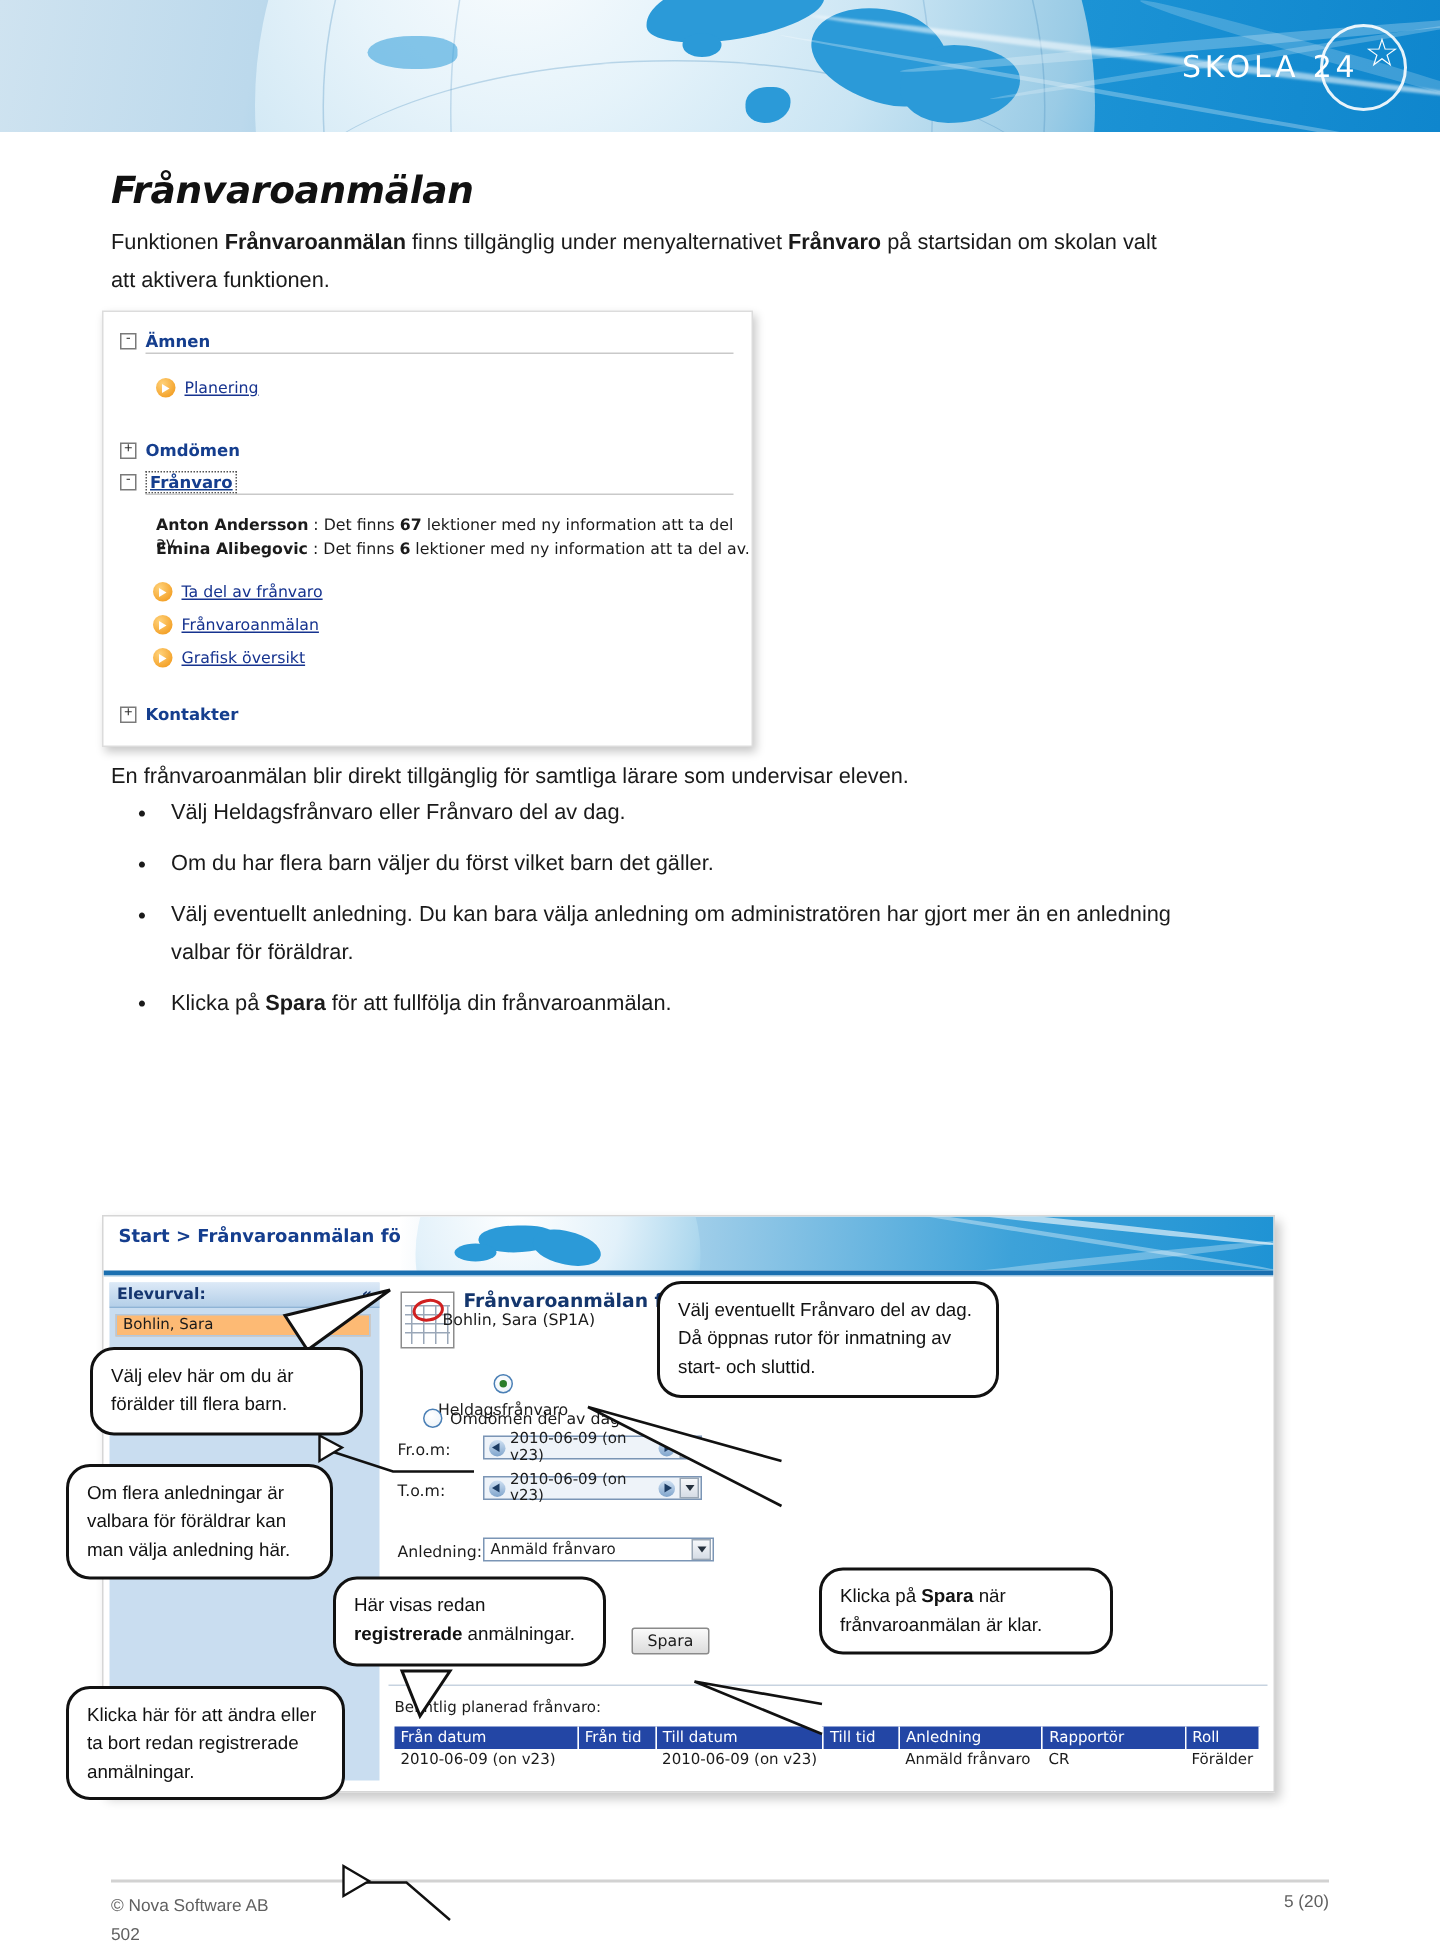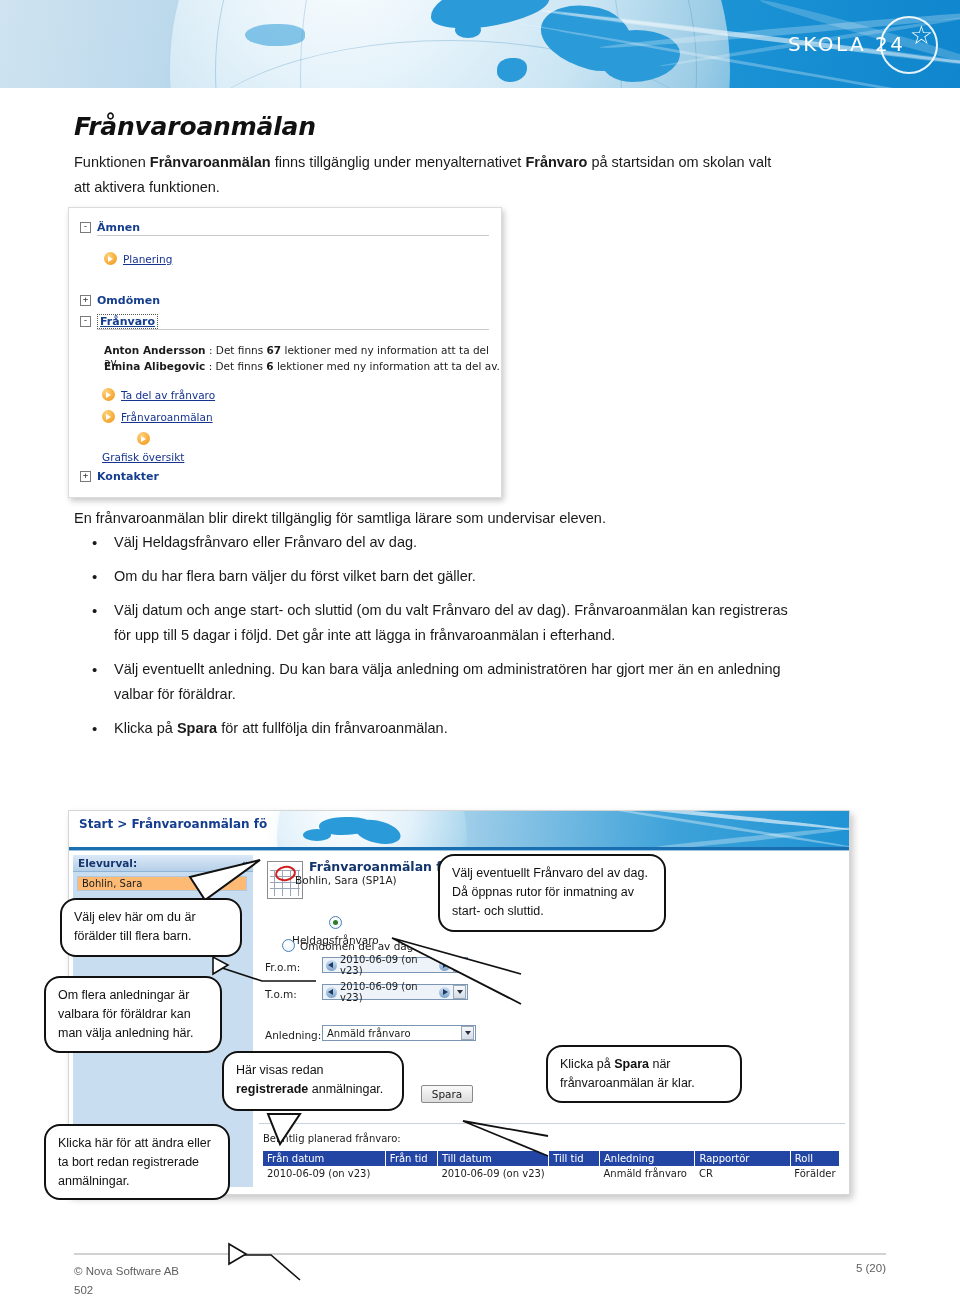--- a/index.html
+++ b/index.html
@@ -341,37 +341,36 @@
     </div>
 
     <div class="node" style="left:33px;top:180px;">
       <span class="arrow"></span>
       <a class="lnk" href="#">Ta del av frånvaro</a>
     </div>
     <div class="node" style="left:33px;top:202px;">
       <span class="arrow"></span>
       <a class="lnk" href="#">Frånvaroanmälan</a>
     </div>
-    <div class="node" style="left:33px;top:224px;flex-direction:column;">
+    <div class="node" style="left:33px;top:224px;">
       <span class="arrow"></span>
       <a class="lnk" href="#">Grafisk översikt</a>
     </div>
 
     <div class="node" style="left:11px;top:262px;">
       <span class="pm">+</span>
       <span class="cat">Kontakter</span>
     </div>
   </div>
 
   <div class="lead">En frånvaroanmälan blir direkt tillgänglig för samtliga lärare som undervisar eleven.</div>
 
   <ul class="b">
     <li>Välj Heldagsfrånvaro eller Frånvaro del av dag.</li>
     <li>Om du har flera barn väljer du först vilket barn det gäller.</li>
-    <li>Välj datum och ange start- och sluttid (om du valt Frånvaro del av dag). Frånvaroanmälan kan registreras för upp till 5 dagar i följd. Det går inte att lägga in frånvaroanmälan i efterhand.</li>
     <li>Välj eventuellt anledning. Du kan bara välja anledning om administratören har gjort mer än en anledning valbar för föräldrar.</li>
     <li><span>Klicka på </span><b>Spara</b><span> för att fullfölja din frånvaroanmälan.</span></li>
   </ul>
 
   <div class="shot2">
 
     <div class="s2-breadcrumb">Start &gt; Frånvaroanmälan för elev</div>
 
     <div class="s2-banner">
       <div class="mini-globe"></div>

